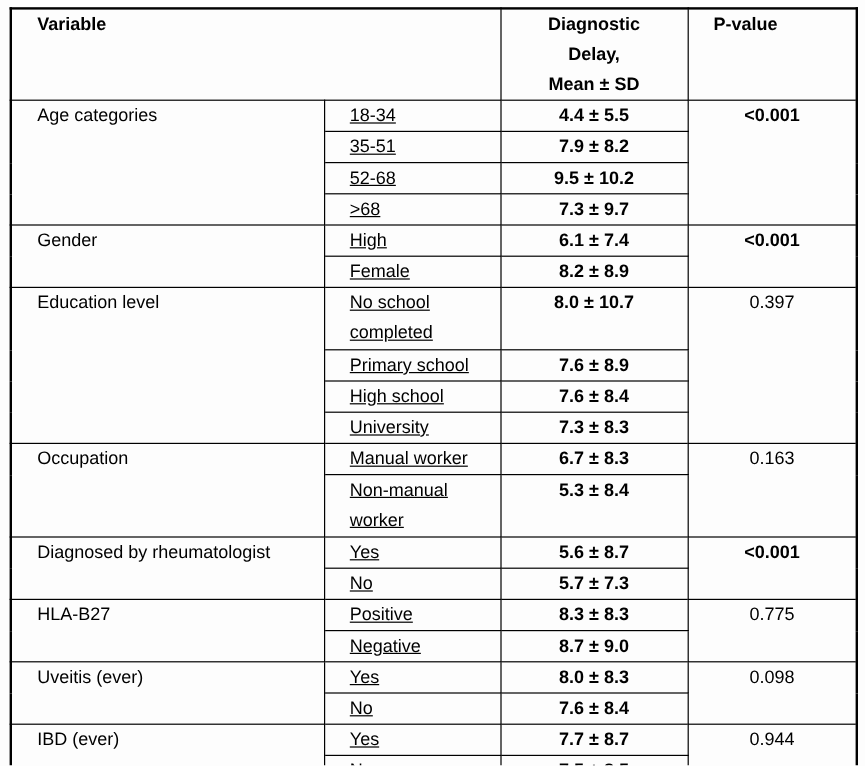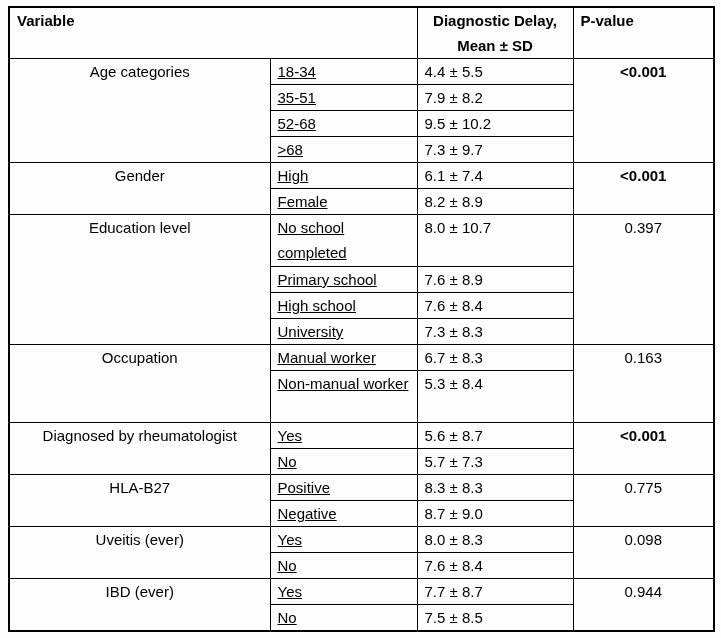--- a/index.html
+++ b/index.html
@@ -21,33 +21,33 @@
     top: 6px;
     border-collapse: collapse;
     table-layout: fixed;
     width: 705px;
     border: 2px solid #000;
     color: #000;
     font-size: 15px;
   }
   table.stats td {
     border: 1.5px solid #000;
-    padding: 0 7px;
+    padding: 0 21px;
     line-height: 25px;
     vertical-align: top;
     overflow: hidden;
   }
   
   tr.h47 { height: 47px; }
   tr.h26 { height: 26px; }
   tr.h52 { height: 52px; }
   
-  td.var   { text-align: center; }
+  td.var   { text-align: left; }
   td.cat   { text-align: left; overflow-wrap: break-word; text-decoration: underline; }
-  td.mean  { text-align: left; }
+  td.mean  { text-align: center; font-weight: bold; }
   td.pval  { text-align: center; }
   td.vmid  { vertical-align: middle; }
   .bold    { font-weight: bold; margin-top: 34px; }
   td.head  { font-weight: bold; }
   td.head-delay { text-align: center; }
   .hline { display: block; }
 </style>
 </head>
 <body>
 

